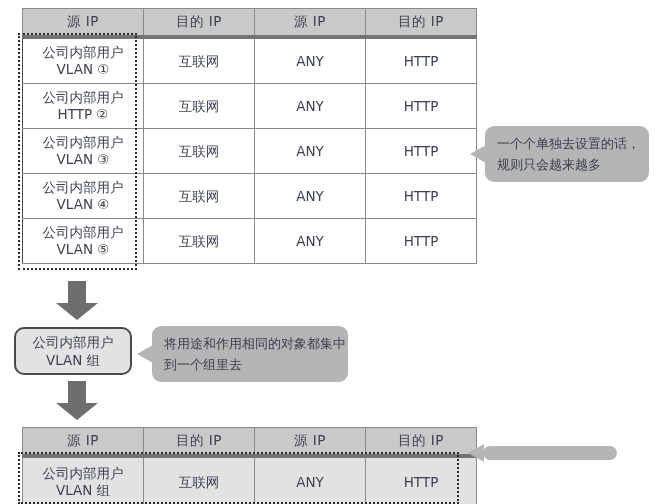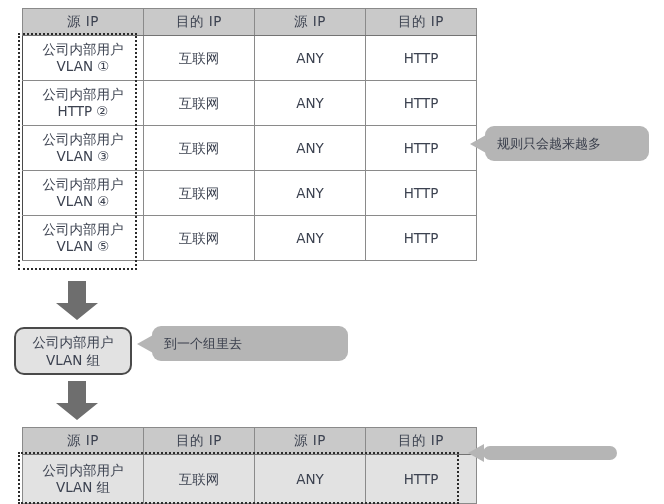--- a/index.html
+++ b/index.html
@@ -29,21 +29,21 @@
     text-align: center;
     vertical-align: middle;
     font-weight: normal;
     color: #3c4250;
     padding: 0;
   }
   .rule-table th {
     background: #c9c9c9;
     font-size: 13.5px;
     height: 26px;
-    border-bottom: 1px solid #737373;
+    border-bottom: 4px solid #737373;
     letter-spacing: .5px;
   }
   .rule-table td {
     font-size: 13.5px;
     line-height: 17px;
   }
   .rule-table .col-a { width: 120px; }
   .rule-table .col-b { width: 110px; }
   .rule-table .col-c { width: 110px; }
   .rule-table .col-d { width: 110px; }
@@ -212,34 +212,36 @@
       <td>ANY</td>
       <td>HTTP</td>
     </tr>
   </tbody>
 </table>
 
 <div class="dotted-box" id="dotted-top"></div>
 
 <div class="callout" id="callout-right-top">
   <span class="tail"></span>
+  <div class="callout-line">一个个单独去设置的话，</div>
   <div class="callout-line">规则只会越来越多</div>
 </div>
 
 <svg class="block-arrow" id="arrow-1" viewBox="0 0 44 40">
   <polygon points="13,0 31,0 31,22 43,22 22,39 1,22 13,22" fill="#6e6e6e"></polygon>
 </svg>
 
 <div id="group-box">
   <div>公司内部用户</div>
   <div>VLAN 组</div>
 </div>
 
 <div class="callout" id="callout-middle">
   <span class="tail"></span>
+  <div class="callout-line">将用途和作用相同的对象都集中</div>
   <div class="callout-line">到一个组里去</div>
 </div>
 
 <svg class="block-arrow" id="arrow-2" viewBox="0 0 44 40">
   <polygon points="13,0 31,0 31,22 43,22 22,39 1,22 13,22" fill="#6e6e6e"></polygon>
 </svg>
 
 <table class="rule-table" id="bottom-table">
   <thead>
     <tr>

